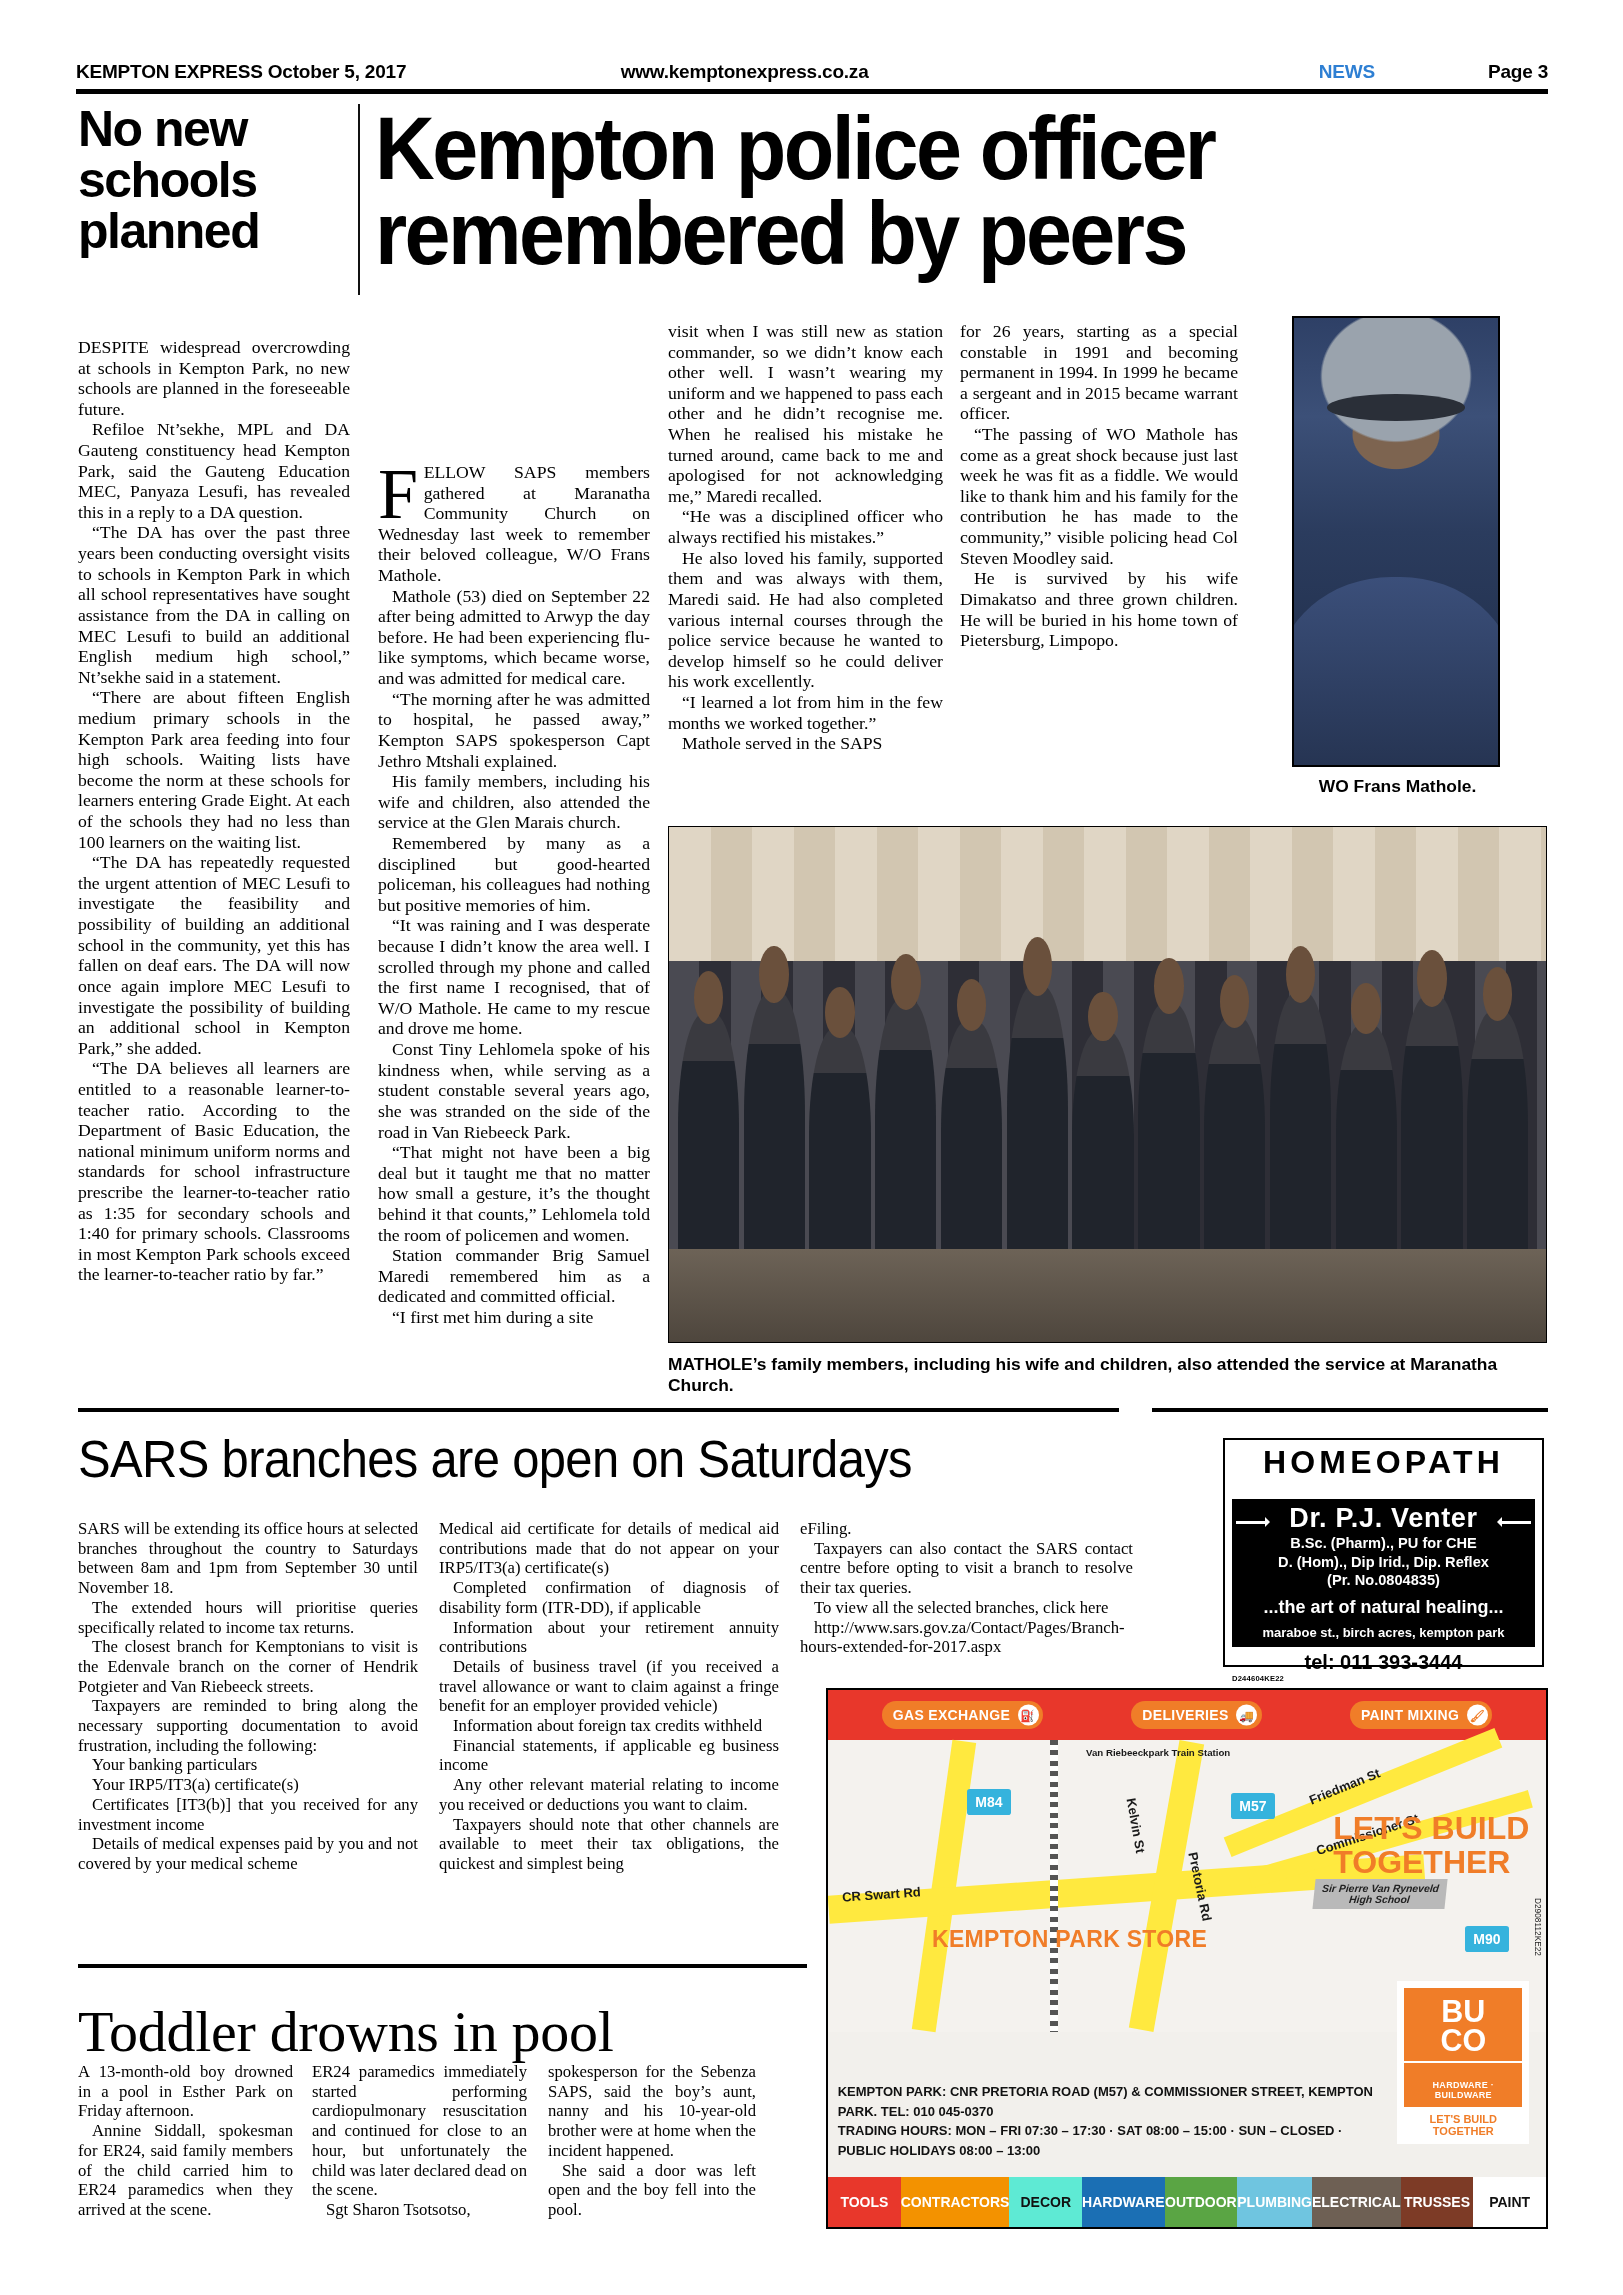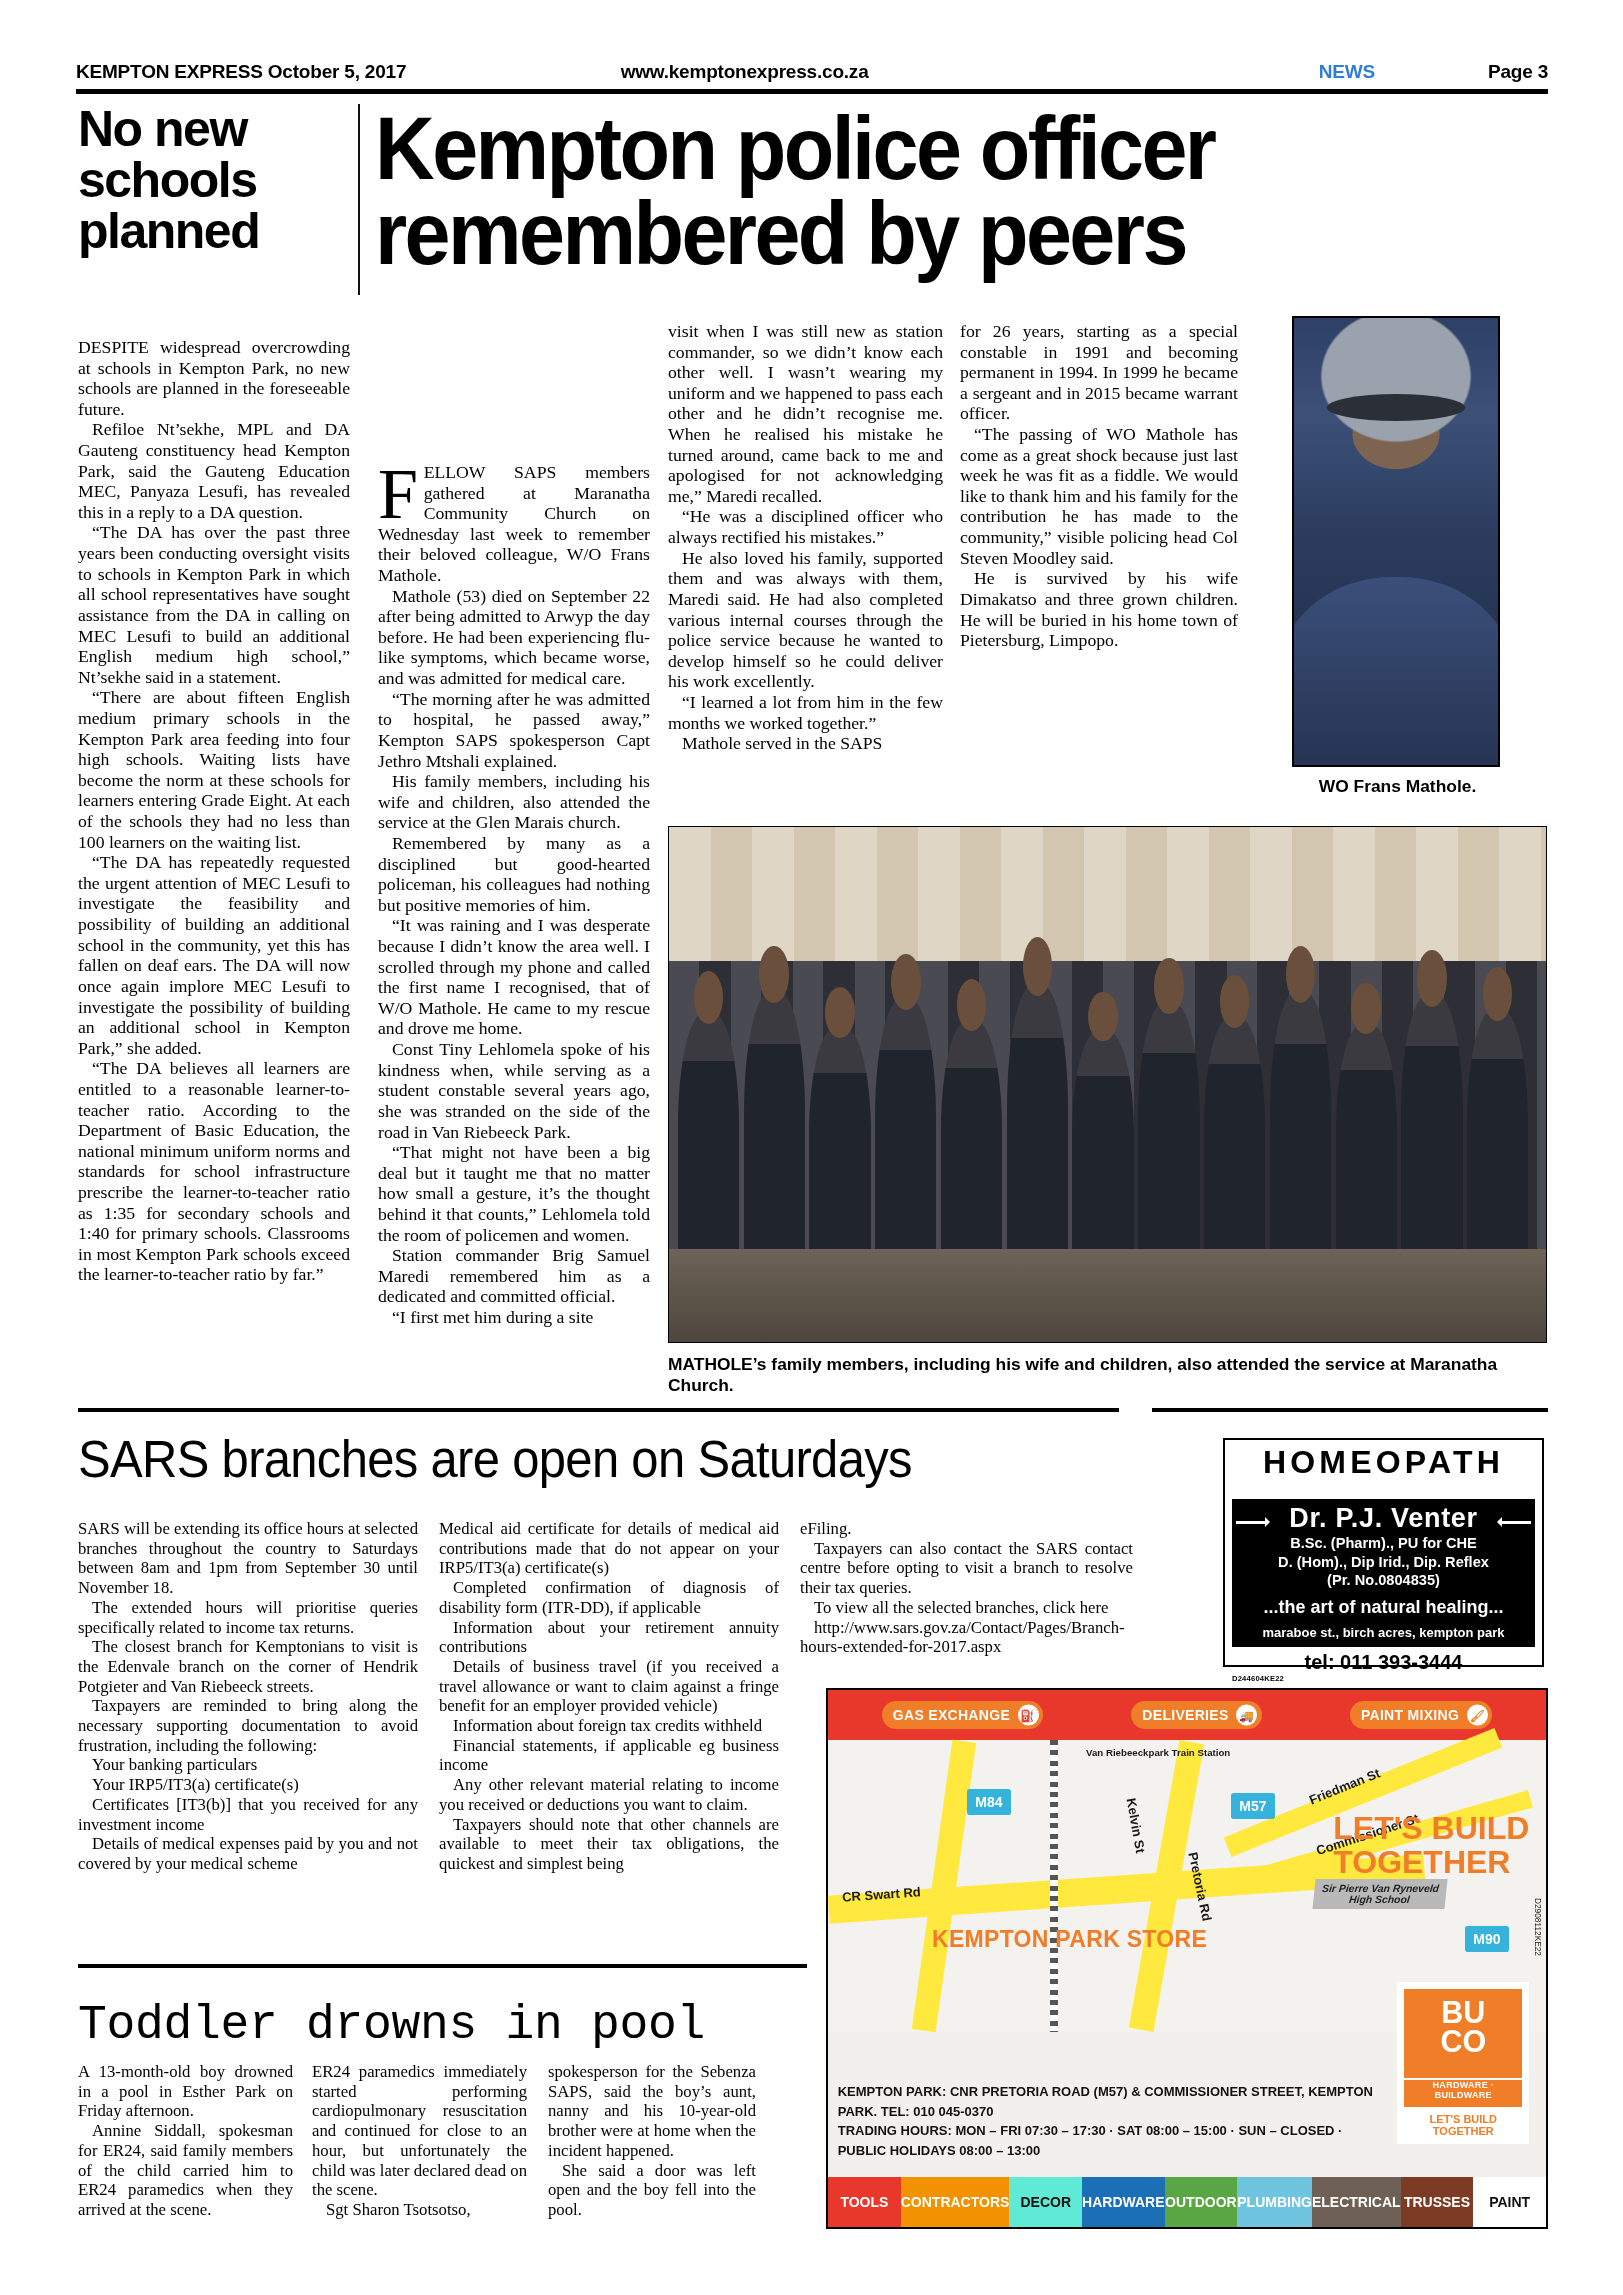--- a/index.html
+++ b/index.html
@@ -258,21 +258,21 @@
     position: absolute; right: 16.7px; bottom: 83px; width: 132px;
     background: #fff; padding: 7px; text-align: center;
   }
   .buco-logo .sq {
     background: #f07d28; color: #fff; padding: 9.7px 0 7px;
     font-family: "Liberation Sans", sans-serif; font-weight: 700;
   }
   .buco-logo .sq b { display: block; font-size: 30.5px; line-height: 0.95; }
   .buco-logo .sq i {
     display: block; font-style: normal; font-size: 9px;
-    margin-top: 22px; border-top: 2.1px solid #fff; padding-top: 0;
+    margin-top: 6px; border-top: 2.1px solid #fff; padding-top: 17px;
     letter-spacing: 0.3px;
   }
   .buco-logo .lbt {
     color: #f07d28; font-family: "Liberation Sans", sans-serif;
     font-weight: 700; font-size: 11px; margin-top: 5.6px;
   }
   .buco-addr {
     position: absolute; left: 9.7px; right: 160px; bottom: 67px;
     font-family: "Liberation Sans", sans-serif; font-weight: 700;
     font-size: 13px; line-height: 1.5; color: #111;
@@ -287,22 +287,22 @@
   }
   .buco-side-code {
     position: absolute; right: 2.8px; top: 208px;
     writing-mode: vertical-rl; font-size: 8.3px;
     font-family: "Liberation Sans", sans-serif; color: #222;
   }
 
   
   .tod-title {
     position: absolute; left: 78px; top: 1998px; width: 694px;
-    font-family: Liberation Mono, monospace; font-weight: 400;
-    font-size: 48px; letter-spacing: -0.3px;
+    font-family: Liberation Serif, serif; font-weight: 400;
+    font-size: 58px; letter-spacing: -0.3px;
   }
   .tod-col { position: absolute; font-size: 16.7px; line-height: 1.18; text-align: justify; }
   .tod-col p { text-indent: 14px; }
   .tod-col p.first { text-indent: 0; }
   #tod1 { left: 78px; top: 2062px; width: 215px; }
   #tod2 { left: 312px; top: 2062px; width: 215px; }
   #tod3 { left: 548px; top: 2062px; width: 208px; }
 </style>
 </head>
 <body>

